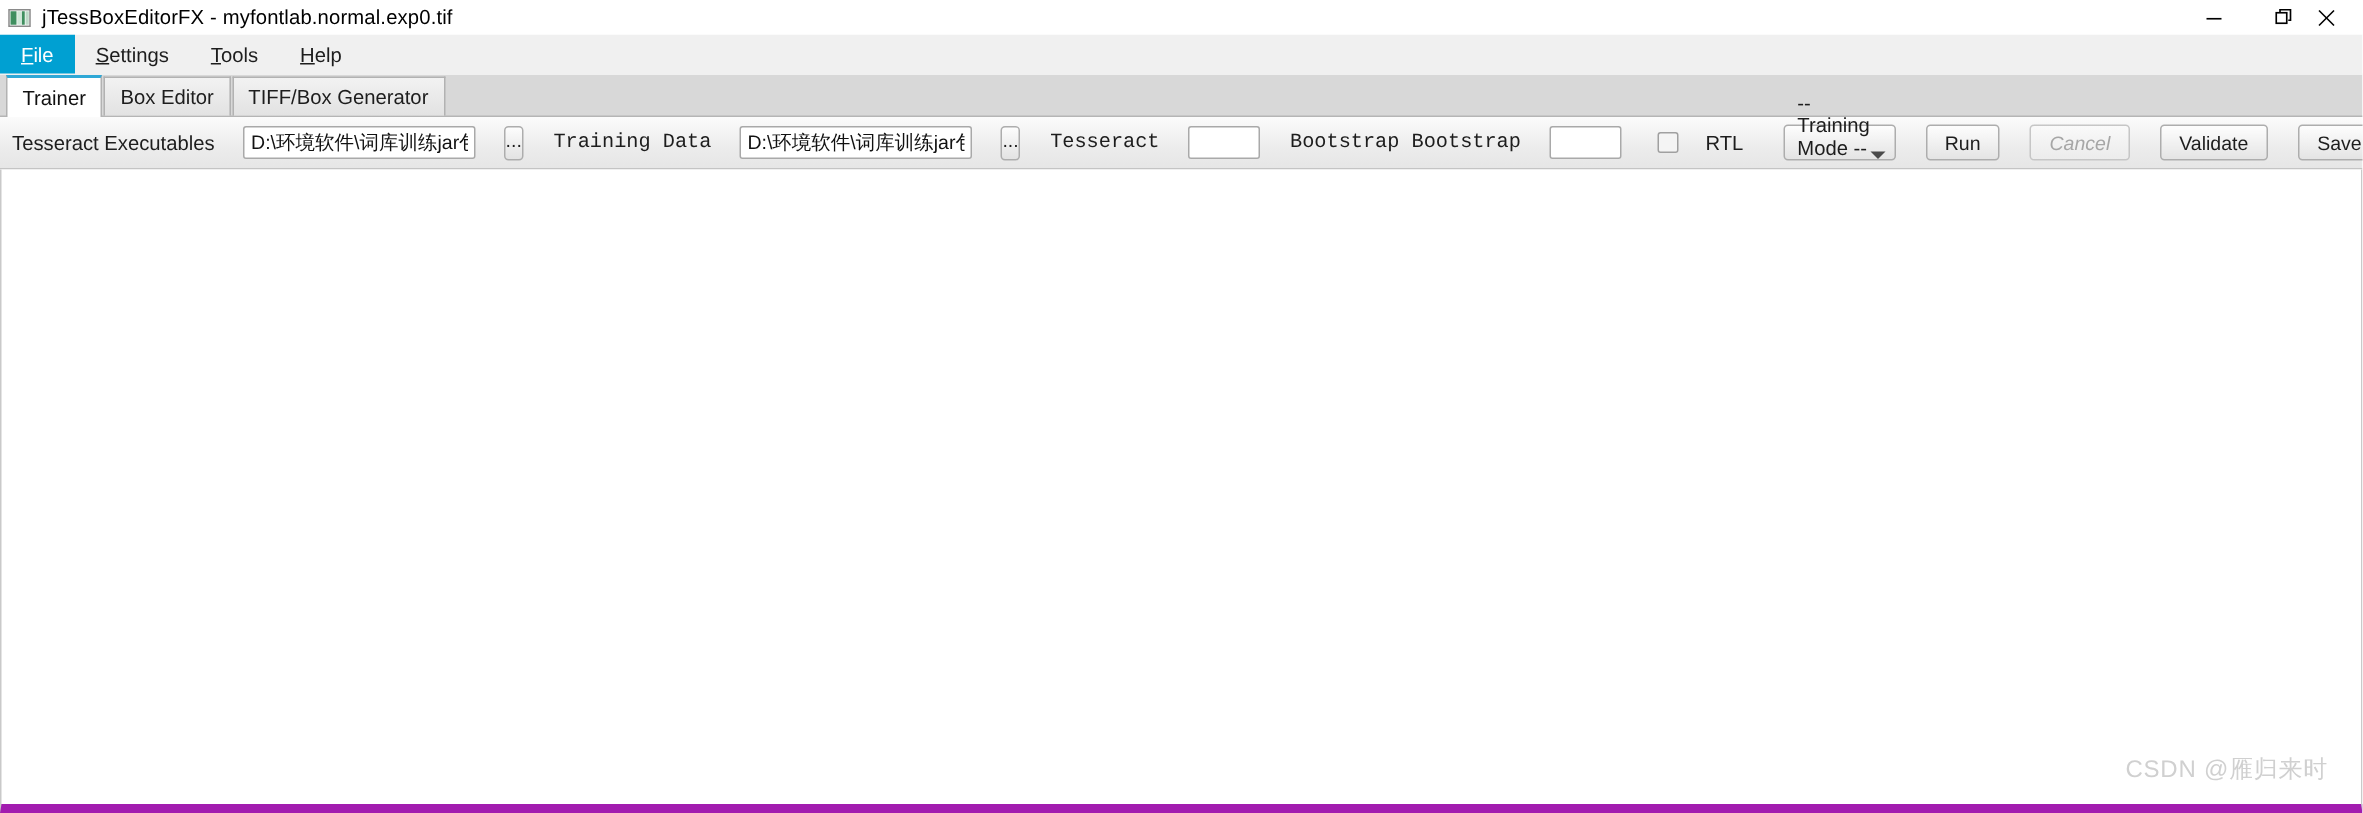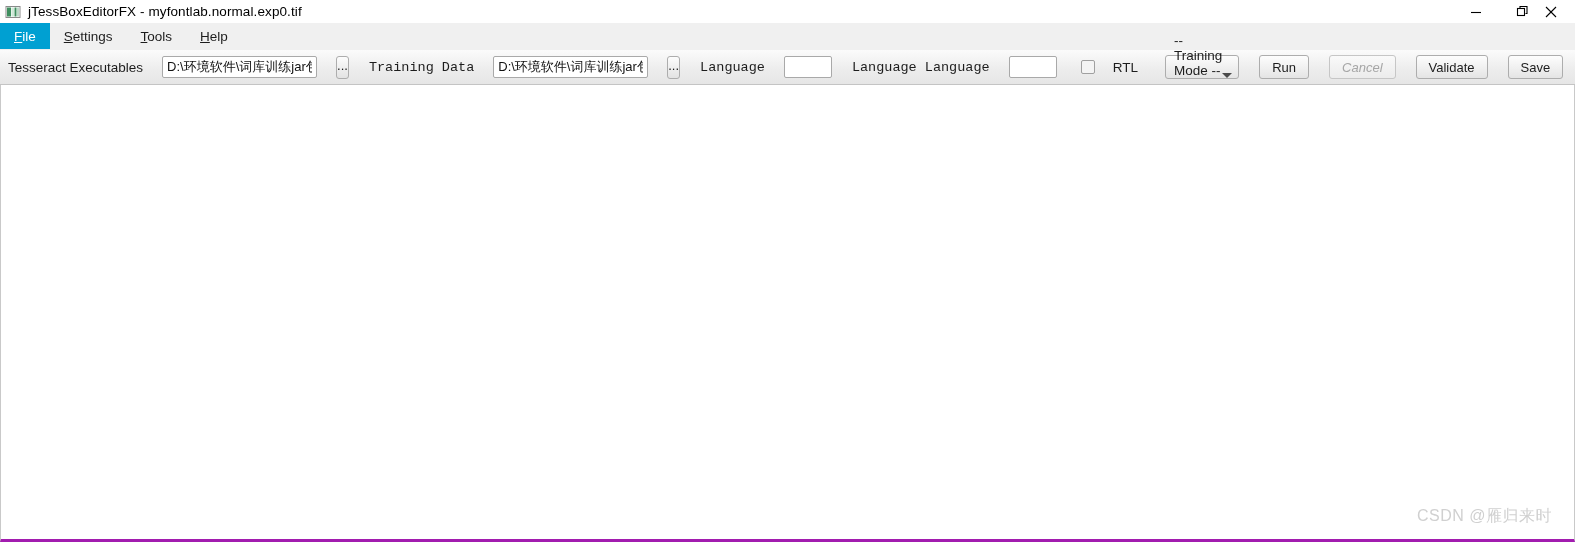--- a/index.html
+++ b/index.html
@@ -241,21 +241,21 @@
     background: linear-gradient(to bottom, #fafafa 0%, #f2f2f2 50%, #ececec 100%);
     font-style: italic;
   }
 
   
   .content {
     flex: 1 1 auto;
     background: #ffffff;
     border-left: 1px solid #c9c9c9;
     border-right: 1px solid #c9c9c9;
-    border-bottom: 3px solid #a21caf;
+    border-bottom: 6px solid #a21caf;
     box-sizing: border-box;
     position: relative;
   }
 
   .watermark {
     position: absolute;
     right: 22px;
     bottom: 12px;
     font-size: 16px;
     color: #d0d0d0;
@@ -309,35 +309,46 @@
       <span><u>S</u><span>ettings</span></span>
     </div>
     <div class="menu-item">
       <span><u>T</u><span>ools</span></span>
     </div>
     <div class="menu-item">
       <span><u>H</u><span>elp</span></span>
     </div>
   </div>
 
+  <div class="tabstrip">
+    <div class="tab selected">
+      <span>Trainer</span>
+    </div>
+    <div class="tab">
+      <span>Box Editor</span>
+    </div>
+    <div class="tab">
+      <span>TIFF/Box Generator</span>
+    </div>
+  </div>
 
   <div class="toolbar">
 
     <span class="tb-label">Tesseract Executables</span>
     <input class="tb-input path" type="text" value="D:\环境软件\词库训练jar包\" style="">
     <div class="tb-browse">...</div>
 
     <span class="tb-label gapleft">Training Data</span>
     <input class="tb-input path" type="text" value="D:\环境软件\词库训练jar包\" style="">
     <div class="tb-browse">...</div>
 
-    <span class="tb-label gapleft">Language</span>
+    <span class="tb-label gapleft">Tesseract</span>
     <input class="tb-input lang" type="text" value="" style="">
 
-    <span class="tb-label gapleft">Language Language</span>
+    <span class="tb-label gapleft">Bootstrap Bootstrap</span>
     <input class="tb-input lang" type="text" value="" style="">
 
     <div class="tb-checkbox"></div>
     <span class="tb-label">RTL</span>
 
     <div class="tb-combo">
       <span>-- Training Mode --</span>
       <span class="combo-arrow"></span>
     </div>
 

